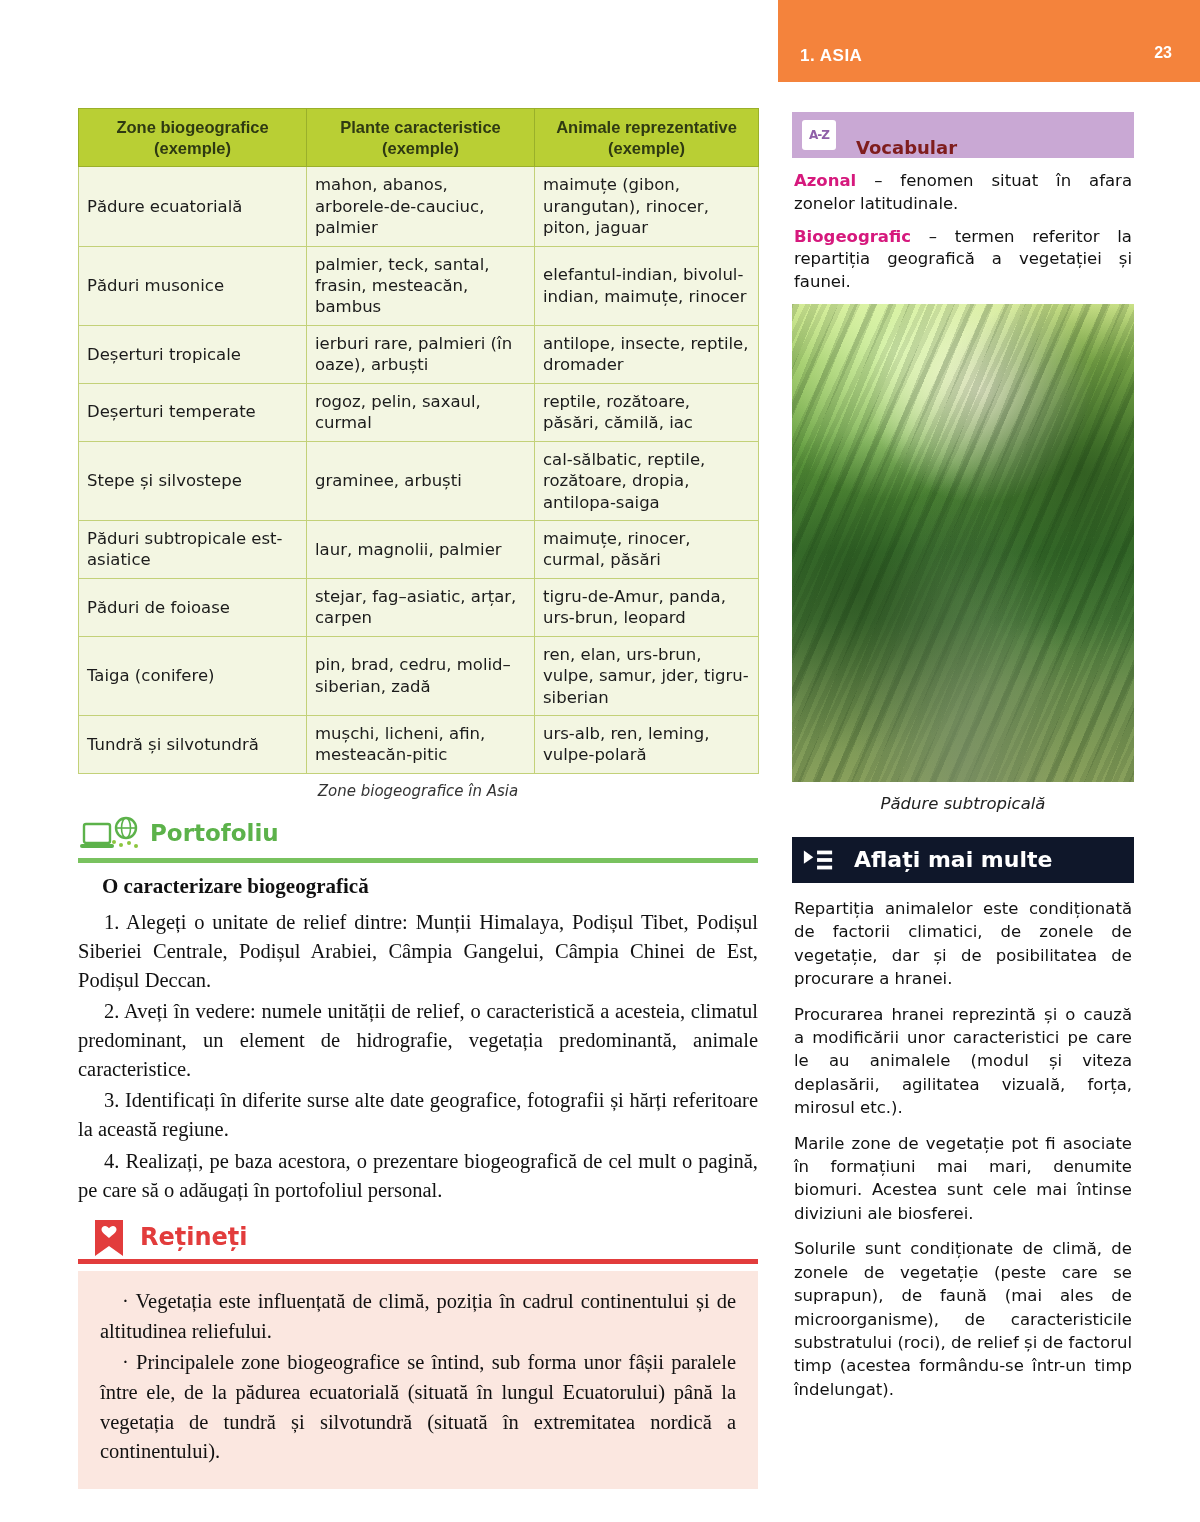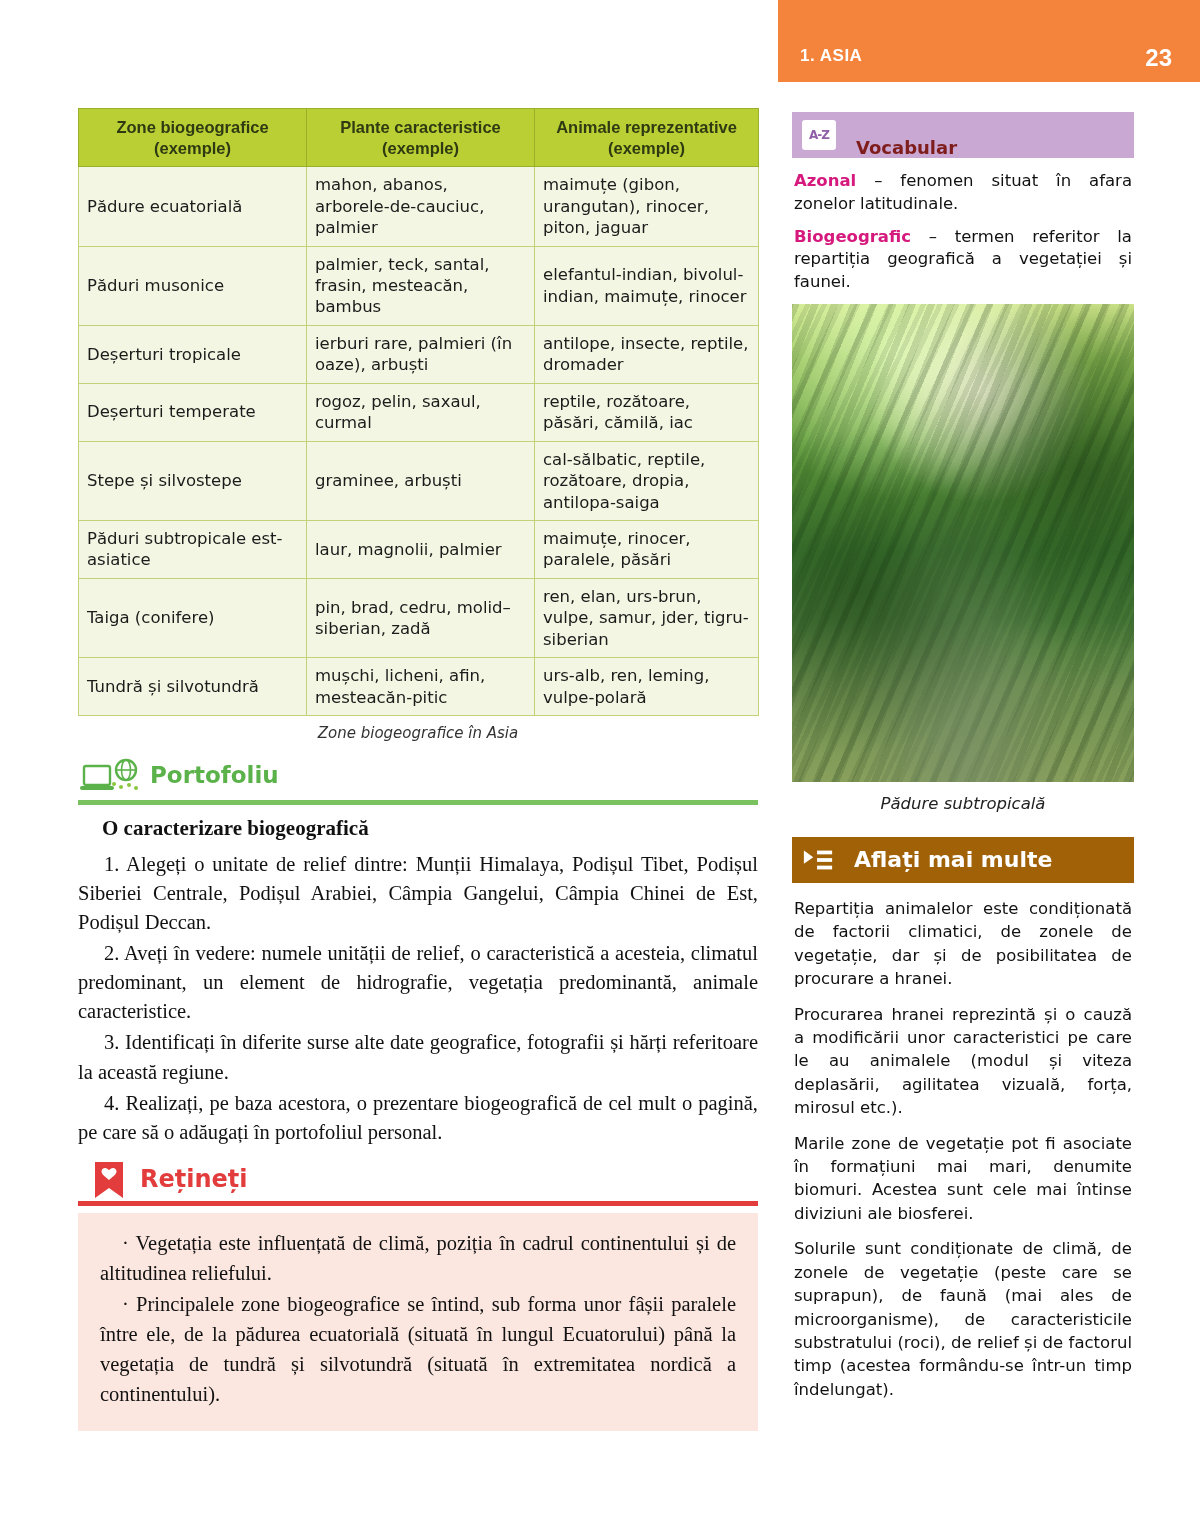--- a/index.html
+++ b/index.html
@@ -22,21 +22,21 @@
   .header-title {
     position: absolute;
     left: 800px; top: 46px;
     font-size: 17px; font-weight: bold; color: #ffffff;
     letter-spacing: .5px;
     text-align: center;
   }
   .header-page {
     position: absolute;
     right: 28px; top: 44px;
-    font-size: 24px; font-weight: bold; color: #ffffff;
+    font-size: 16px; font-weight: bold; color: #ffffff;
   }
 
   
   .left-col {
     position: absolute;
     left: 78px; top: 108px; width: 680px;
   }
 
   table.biotable {
     border-collapse: collapse;
@@ -204,21 +204,21 @@
     font-size: 16.5px;
     color: #222;
     margin-top: 12px;
     font-family: "DejaVu Sans", sans-serif;
   }
 
   .aflati-head {
     margin-top: 24px;
     position: relative;
     height: 46px;
-    background: #a16207;
+    background: #0f172a;
     display: flex;
     align-items: center;
   }
   .aflati-icon {
     width: 32px; height: 28px; margin-left: 10px;
     display: flex; align-items: center; gap: 3px;
   }
   .aflati-title {
     margin-left: 20px;
     font-size: 22px; font-weight: bold; color: #ffffff;
@@ -273,21 +273,26 @@
         <td>reptile, rozătoare, păsări, cămilă, iac</td>
       </tr>
       <tr>
         <td>Stepe și silvostepe</td>
         <td>graminee, arbuști</td>
         <td>cal-sălbatic, reptile, rozătoare, dropia, antilopa-saiga</td>
       </tr>
       <tr>
         <td>Păduri subtropicale est-asiatice</td>
         <td>laur, magnolii, palmier</td>
-        <td>maimuțe, rinocer, paralele, păsări</td>
+        <td>maimuțe, rinocer, curmal, păsări</td>
+      </tr>
+      <tr>
+        <td>Păduri de foioase</td>
+        <td>stejar, fag–asiatic, arțar, carpen</td>
+        <td>tigru-de-Amur, panda, urs-brun, leopard</td>
       </tr>
       <tr>
         <td>Taiga (conifere)</td>
         <td>pin, brad, cedru, molid–siberian, zadă</td>
         <td>ren, elan, urs-brun, vulpe, samur, jder, tigru-siberian</td>
       </tr>
       <tr>
         <td>Tundră și silvotundră</td>
         <td>mușchi, licheni, afin, mesteacăn-pitic</td>
         <td>urs-alb, ren, leming, vulpe-polară</td>

